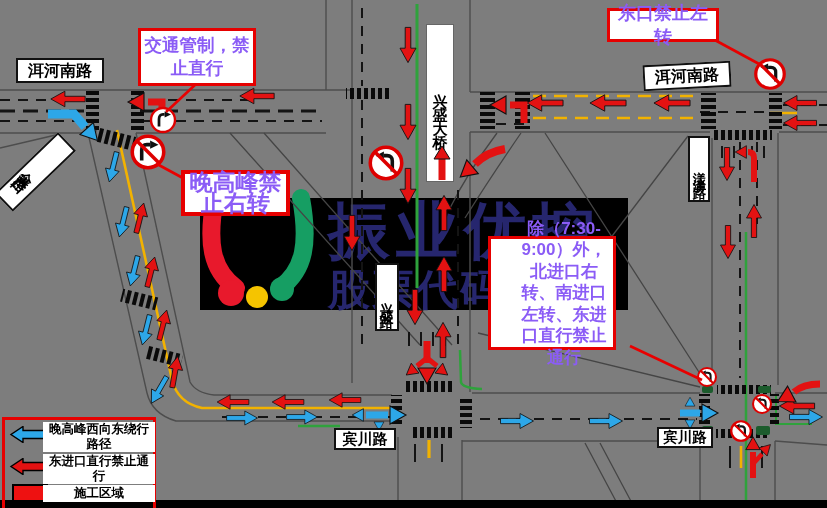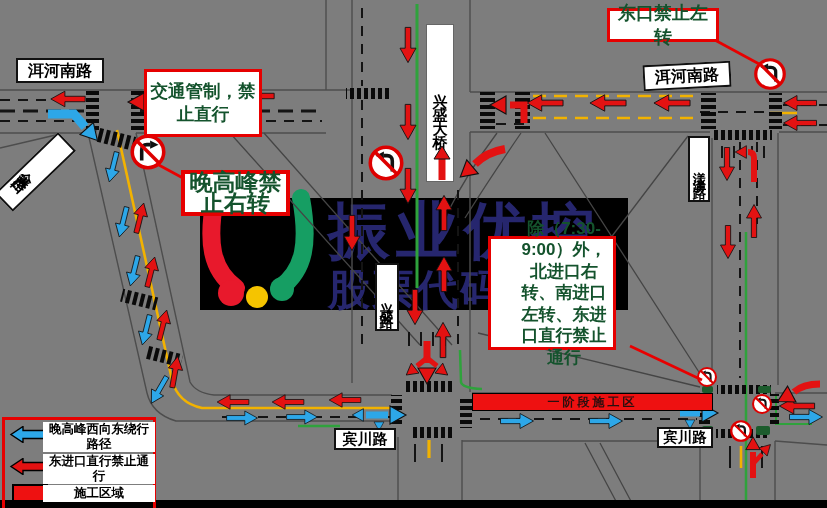--- a/index.html
+++ b/index.html
@@ -2,23 +2,23 @@
 <html><head>
 <meta charset="utf-8">
 <style>
   html,body{margin:0;padding:0;}
   #canvas{position:relative;width:827px;height:508px;background:#7d7d7d;overflow:hidden;
           font-family:"Liberation Sans",sans-serif;}
   #roads{position:absolute;left:0;top:0;z-index:1;}
   .lbl{position:absolute;background:#fff;border:2px solid #111;color:#000;font-weight:bold;
        text-align:center;z-index:2;box-sizing:border-box;}
   .vlbl{writing-mode:vertical-rl;text-orientation:upright;box-sizing:border-box;}
-  .callout{position:absolute;background:#fff;border:3px solid #e60000;color:#14532d;font-weight:bold;
+  .callout{position:absolute;background:#fff;border:3px solid #e60000;color:#8b5cf6;font-weight:bold;
        text-align:center;z-index:4;box-sizing:border-box;display:flex;align-items:center;justify-content:center;}
-  #c-traffic{left:144px;top:28px;width:118px;height:68px;font-size:17.5px;line-height:23px;margin-top:41px;}
+  #c-traffic{left:138px;top:28px;width:118px;height:58px;font-size:17.5px;line-height:23px;}
   #c-evening{left:181px;top:170px;width:109px;height:46px;font-size:23px;line-height:21px;border-width:4px;}
   #c-east{left:607px;top:8px;width:112px;height:34px;font-size:18px;}
   #c-time{left:488px;top:236px;width:128px;height:114px;font-size:17px;line-height:21.5px;padding-left:24px;}
   #l-erhe-w{left:16px;top:58px;width:88px;height:25px;font-size:16px;line-height:21px;}
   #l-erhe-e{left:643px;top:63px;width:88px;height:26px;font-size:16px;line-height:22px;transform:rotate(-3deg);}
   #l-jingang{left:58px;top:132px;width:26px;height:88px;font-size:14px;letter-spacing:4px;padding-top:4px;
              transform:rotate(46deg);transform-origin:top left;line-height:24px;}
   #l-bridge{left:426px;top:24px;width:28px;height:158px;font-size:15px;letter-spacing:14px;padding-top:12px;
             background:#fff;border:1px solid #666;z-index:2;position:absolute;font-weight:bold;text-align:center;line-height:26px;}
   #l-xsroad{left:375px;top:263px;width:24px;height:68px;font-size:14px;letter-spacing:7px;padding-top:6px;line-height:20px;}
@@ -253,21 +253,20 @@
 
 <div class="lbl" id="l-erhe-w">洱河南路</div>
 <div class="lbl" id="l-erhe-e">洱河南路</div>
 <div class="lbl vlbl" id="l-jingang">金港路口</div>
 <div class="vlbl" id="l-bridge">兴盛大桥</div>
 <div class="lbl vlbl" id="l-xsroad">兴盛路</div>
 <div class="lbl vlbl" id="l-yangbi">漾濞路</div>
 <div class="lbl" id="l-binchuan-w">宾川路</div>
 <div class="lbl" id="l-binchuan-e">宾川路</div>
 
-<div id="construction-bar">一阶段施工区</div>
 
 <svg id="arrow-overlay" width="20" height="40">
   <path d="M10,36 V12" stroke="#e31212" stroke-width="7"></path>
   <polygon points="10,2 2,15 18,15" fill="#e31212" stroke="#101010" stroke-width="1"></polygon>
 </svg>
 
 <div class="callout" id="c-traffic">交通管制，禁止直行</div>
 <div class="callout" id="c-evening">晚高峰禁止右转</div>
 <div class="callout" id="c-east">东口禁止左转</div>
 <div class="callout" id="c-time">除（7:30-9:00）外，北进口右转、南进口左转、东进口直行禁止通行</div>

